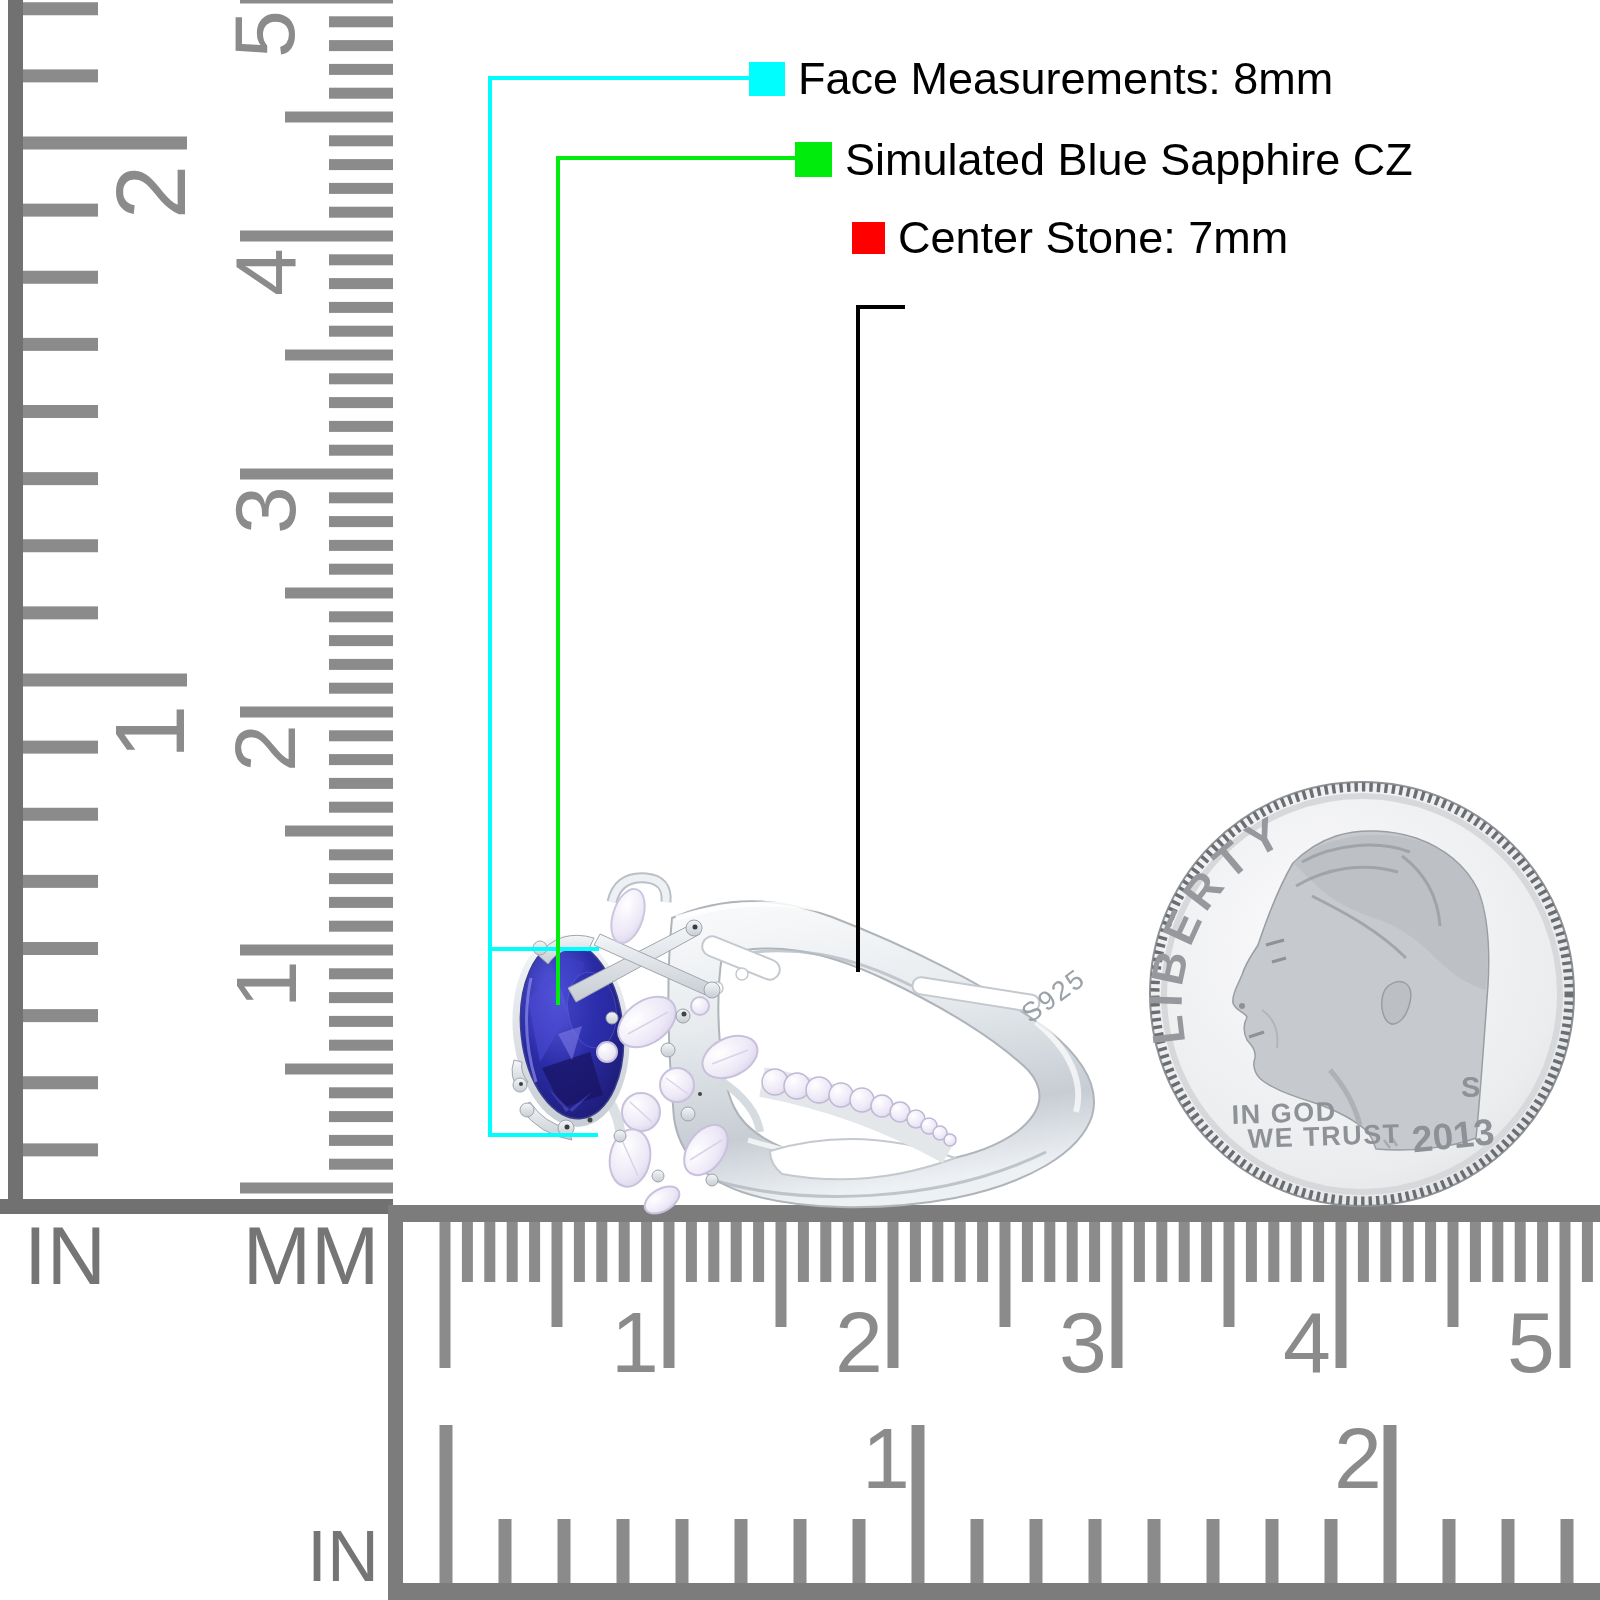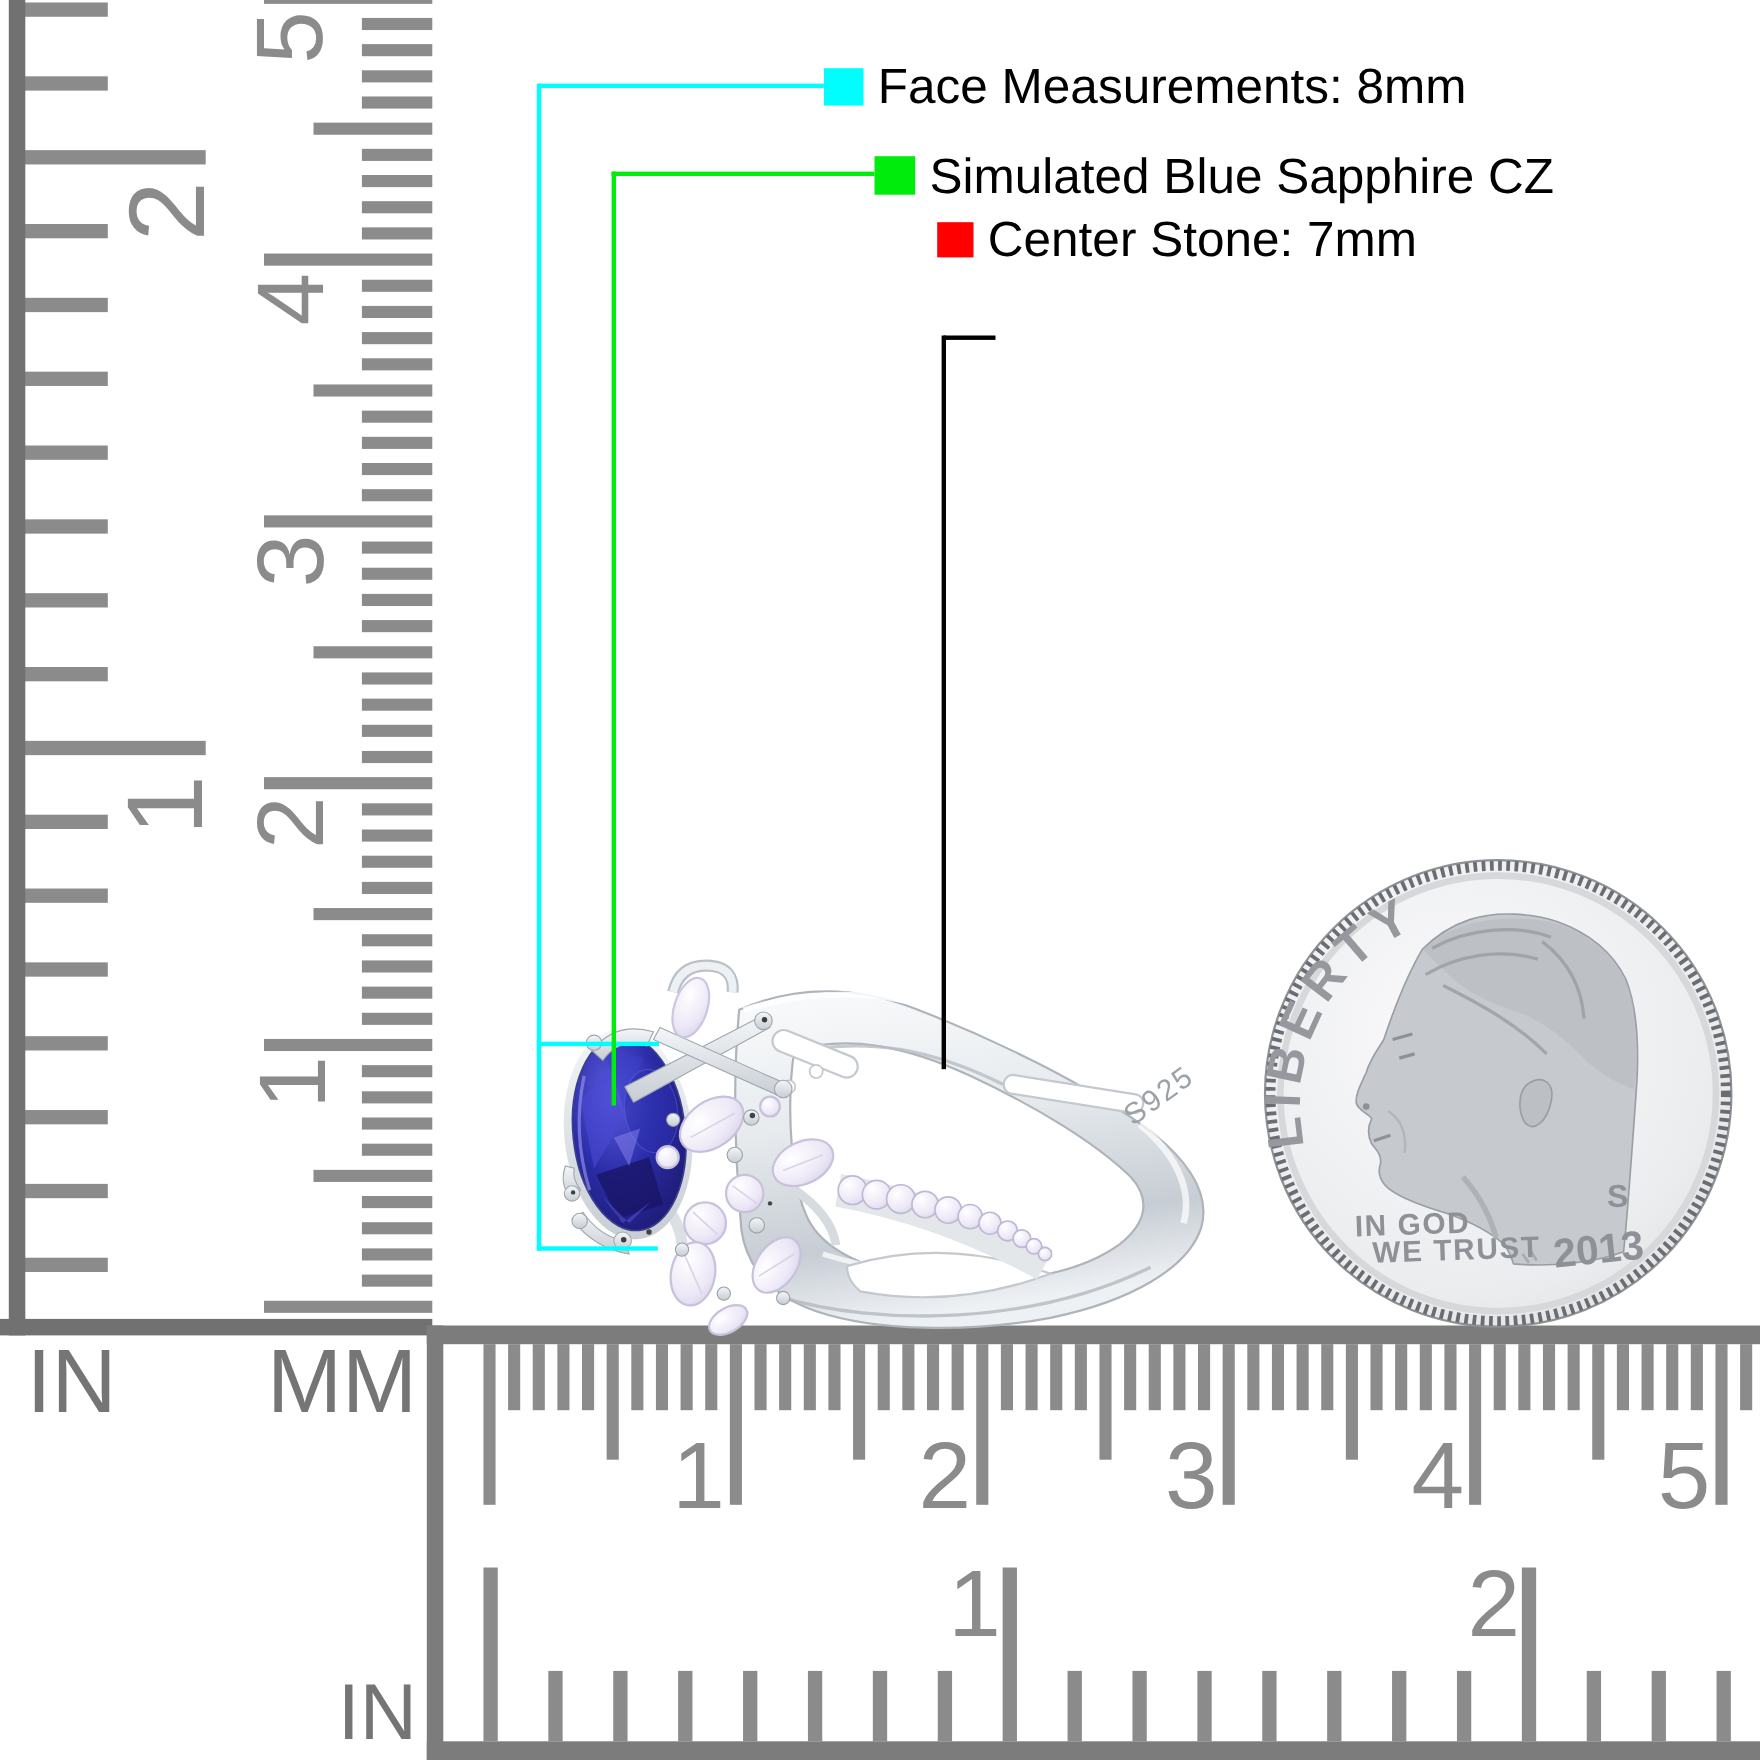--- a/index.html
+++ b/index.html
@@ -427,18 +427,18 @@
 </svg>
 
 <div class="callout-row" style="left:749px;top:56px;">
   <span class="swatch" style="width: 36px; height: 34px; background: rgb(0, 254, 255);"></span>
   <span>Face Measurements: 8mm</span>
 </div>
 <div class="callout-row" style="left:795px;top:137px;">
   <span class="swatch" style="width: 37px; height: 35px; background: rgb(0, 236, 12);"></span>
   <span>Simulated Blue Sapphire CZ</span>
 </div>
-<div class="callout-row" style="left:852px;top:195px;">
+<div class="callout-row" style="left:852px;top:215px;">
   <span class="swatch" style="width: 33px; height: 32px; background: rgb(254, 0, 0);"></span>
   <span>Center Stone: 7mm</span>
 </div>
 
 </div>
 
 </body></html>

